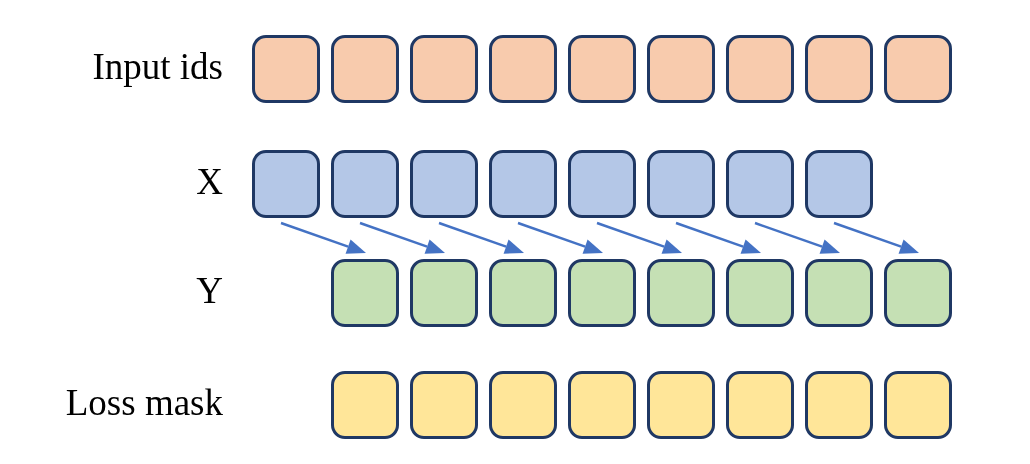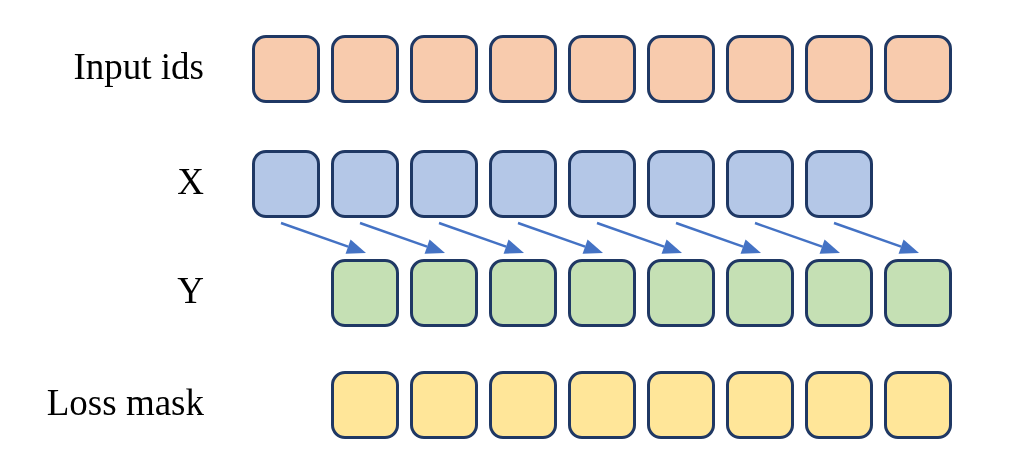--- a/index.html
+++ b/index.html
@@ -10,21 +10,21 @@
   #diagram {
     position: relative;
     width: 1030px;
     height: 464px;
     background: #ffffff;
     overflow: hidden;
     font-family: "Liberation Serif", "DejaVu Serif", serif;
   }
   .row-label {
     position: absolute;
-    right: 826px;            
+    right: 807px;            
     width: 200px;
     text-align: right;
     font-family: "Liberation Serif", "DejaVu Serif", serif;
     font-size: 37px;
     line-height: 1;
     color: #000000;
     white-space: nowrap;
   }
   .cell {
     position: absolute;

